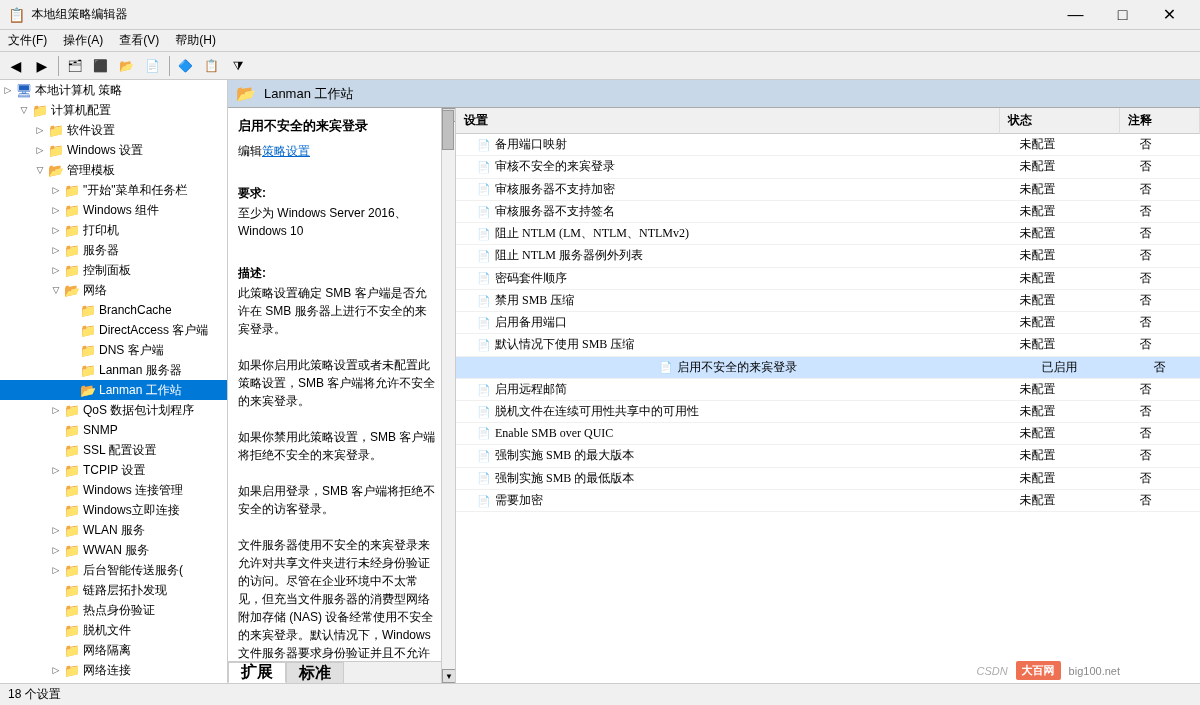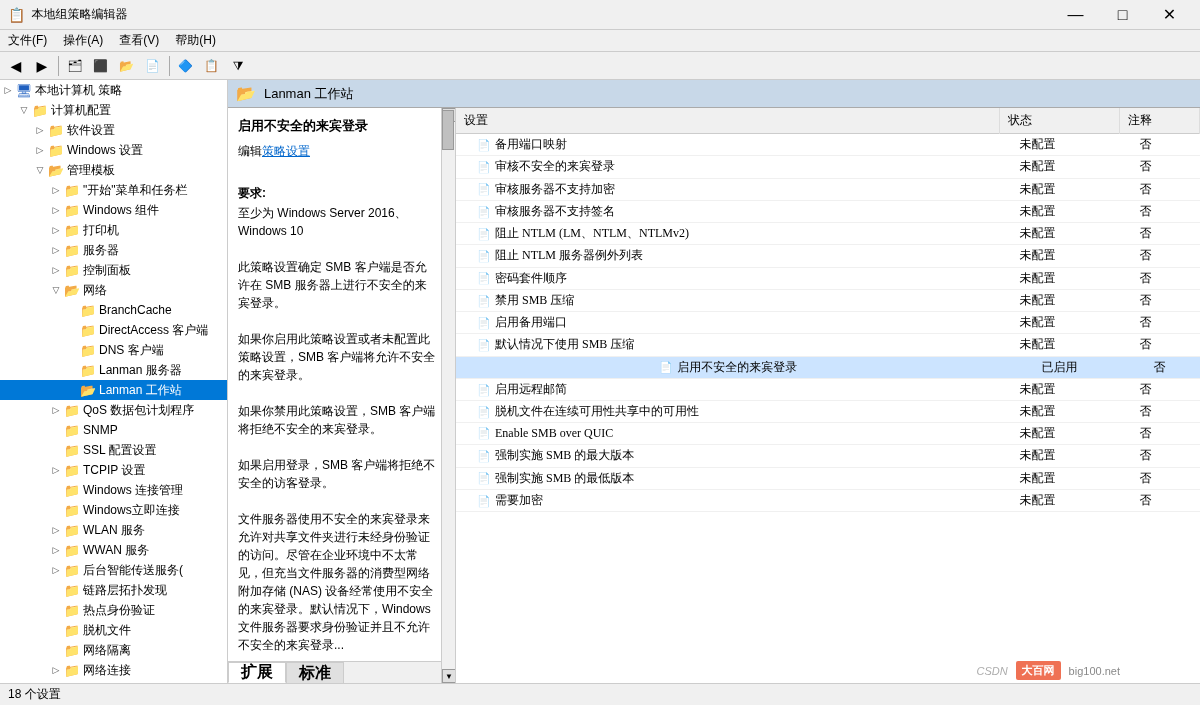--- a/index.html
+++ b/index.html
@@ -216,21 +216,21 @@
       width: 100%;
       border-collapse: collapse;
     }
     .settings-table thead tr {
       background: #f0f0f0;
       border-bottom: 1px solid #ccc;
     }
     .settings-table th {
       text-align: left;
       padding: 4px 8px;
-      font-weight: normal;
+      font-weight: bold;
       font-size: 12px;
       border-right: 1px solid #ddd;
       cursor: pointer;
     }
     .settings-table td {
       padding: 2px 20px;
       font-size: 12px;
       border-bottom: 1px solid #f0f0f0;
       white-space: nowrap;
       font-family: Liberation Serif, serif;
@@ -615,20 +615,21 @@
       <div class="desc-pane">
         <div class="desc-content" style="padding-right: 18px;">
           <div class="desc-title">启用不安全的来宾登录</div>
           <div class="desc-text">
             <span>编辑</span><a class="desc-link">策略设置</a>
           </div>
           <br>
           <div class="desc-section-title">要求:</div>
           <div class="desc-text">至少为 Windows Server 2016、Windows 10</div>
           <br>
+          <div class="desc-section-title">描述:</div>
           <div class="desc-text">此策略设置确定 SMB 客户端是否允许在 SMB 服务器上进行不安全的来宾登录。<br><br>如果你启用此策略设置或者未配置此策略设置，SMB 客户端将允许不安全的来宾登录。<br><br>如果你禁用此策略设置，SMB 客户端将拒绝不安全的来宾登录。<br><br>如果启用登录，SMB 客户端将拒绝不安全的访客登录。<br><br>文件服务器使用不安全的来宾登录来允许对共享文件夹进行未经身份验证的访问。尽管在企业环境中不太常见，但充当文件服务器的消费型网络附加存储 (NAS) 设备经常使用不安全的来宾登录。默认情况下，Windows 文件服务器要求身份验证并且不允许不安全的来宾登录...</div>
         </div>
 
         <div class="desc-scrollbar">
           <div class="scroll-arrow up">▲</div>
           <div class="desc-scroll-thumb"></div>
           <div class="scroll-arrow down">▼</div>
         </div>
 
         <div class="tab-bar">

